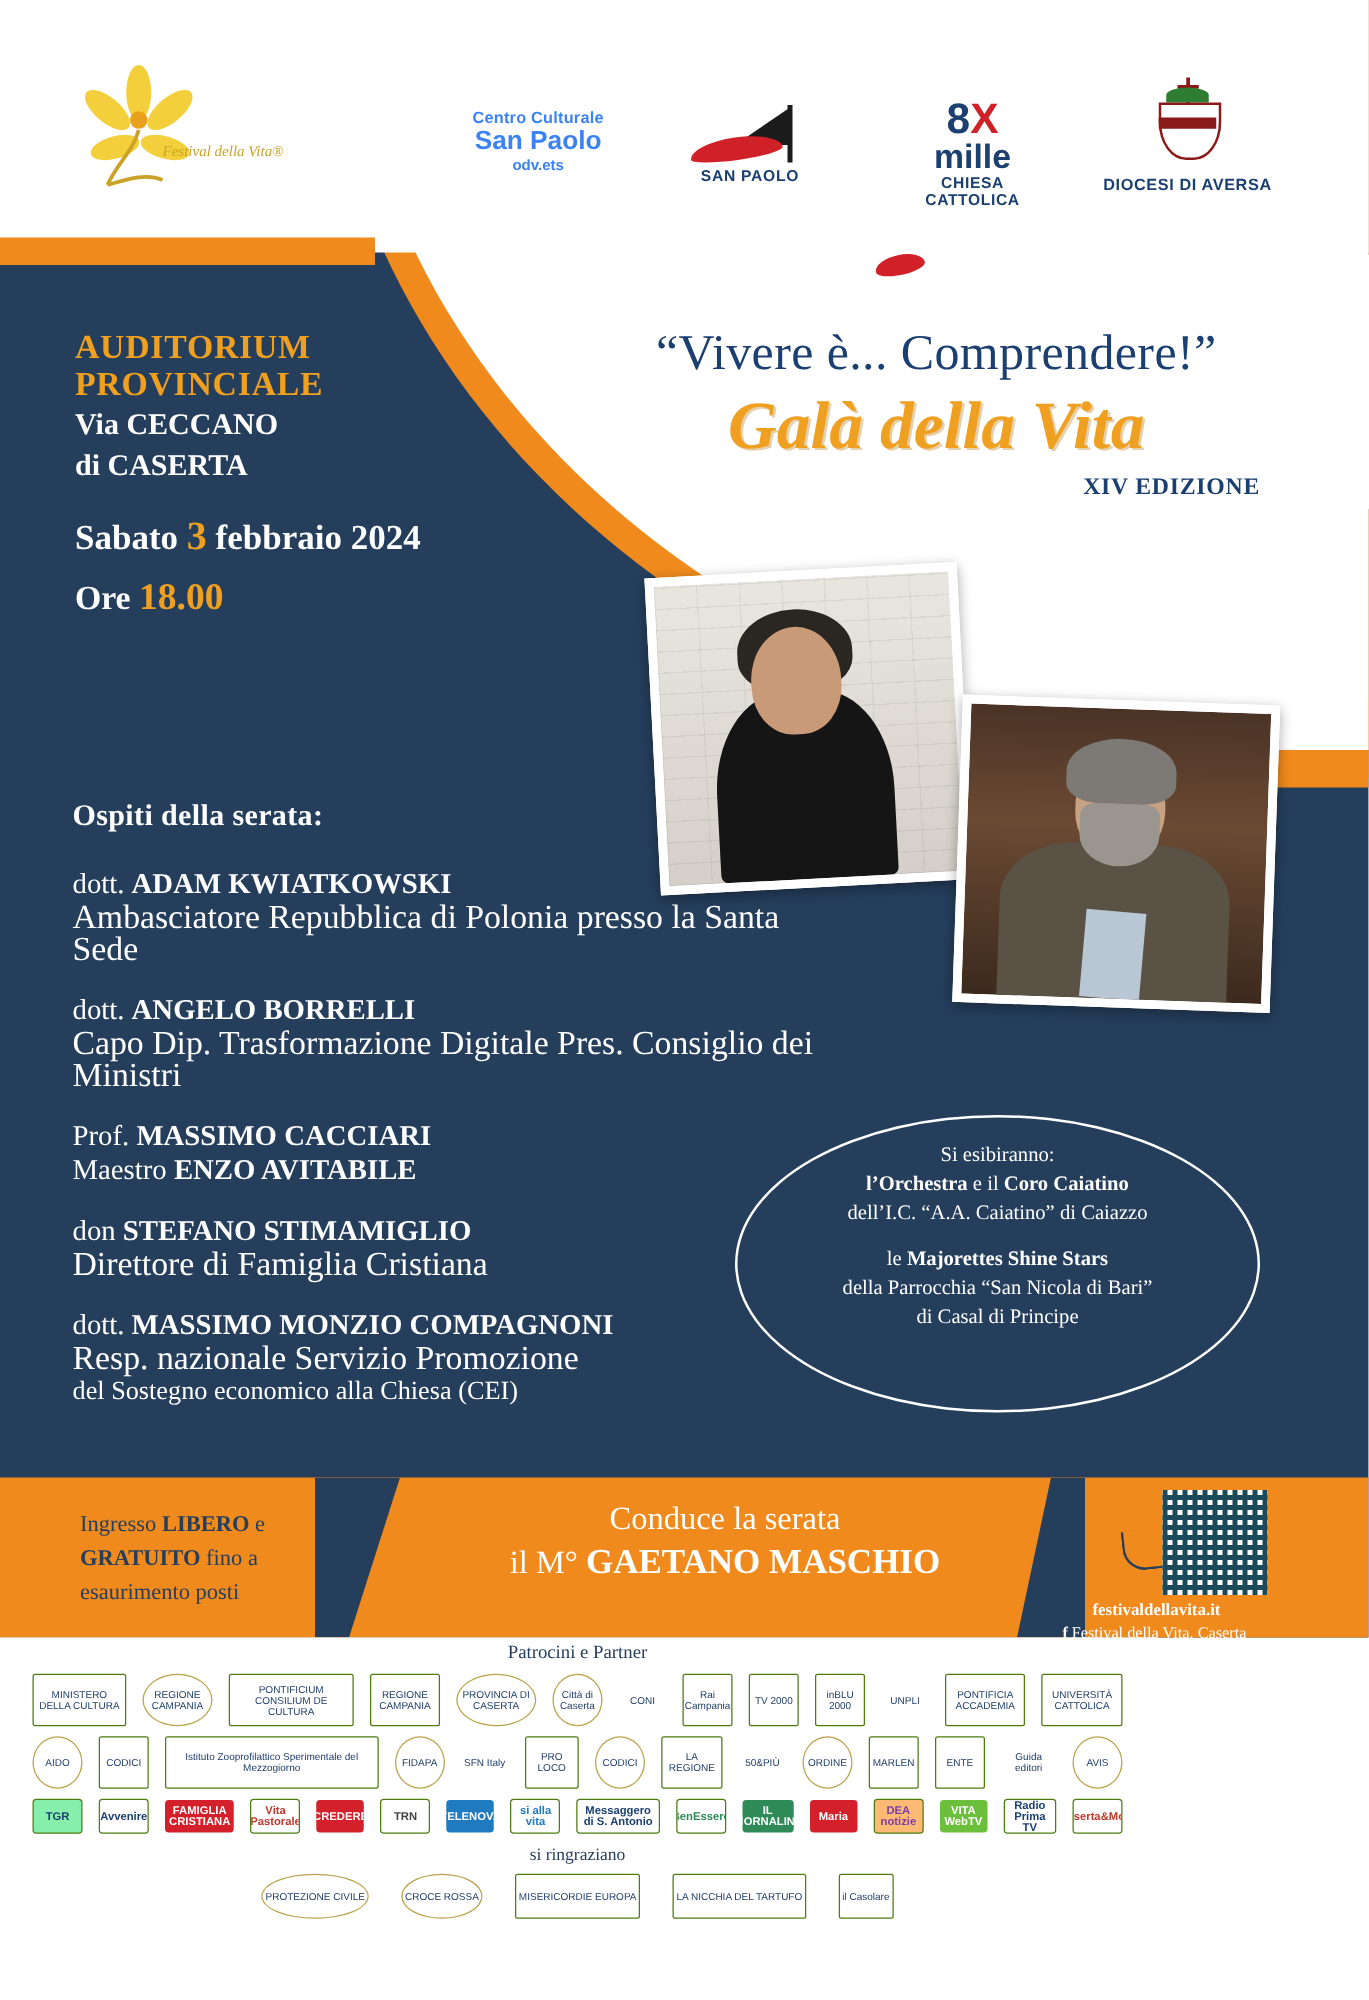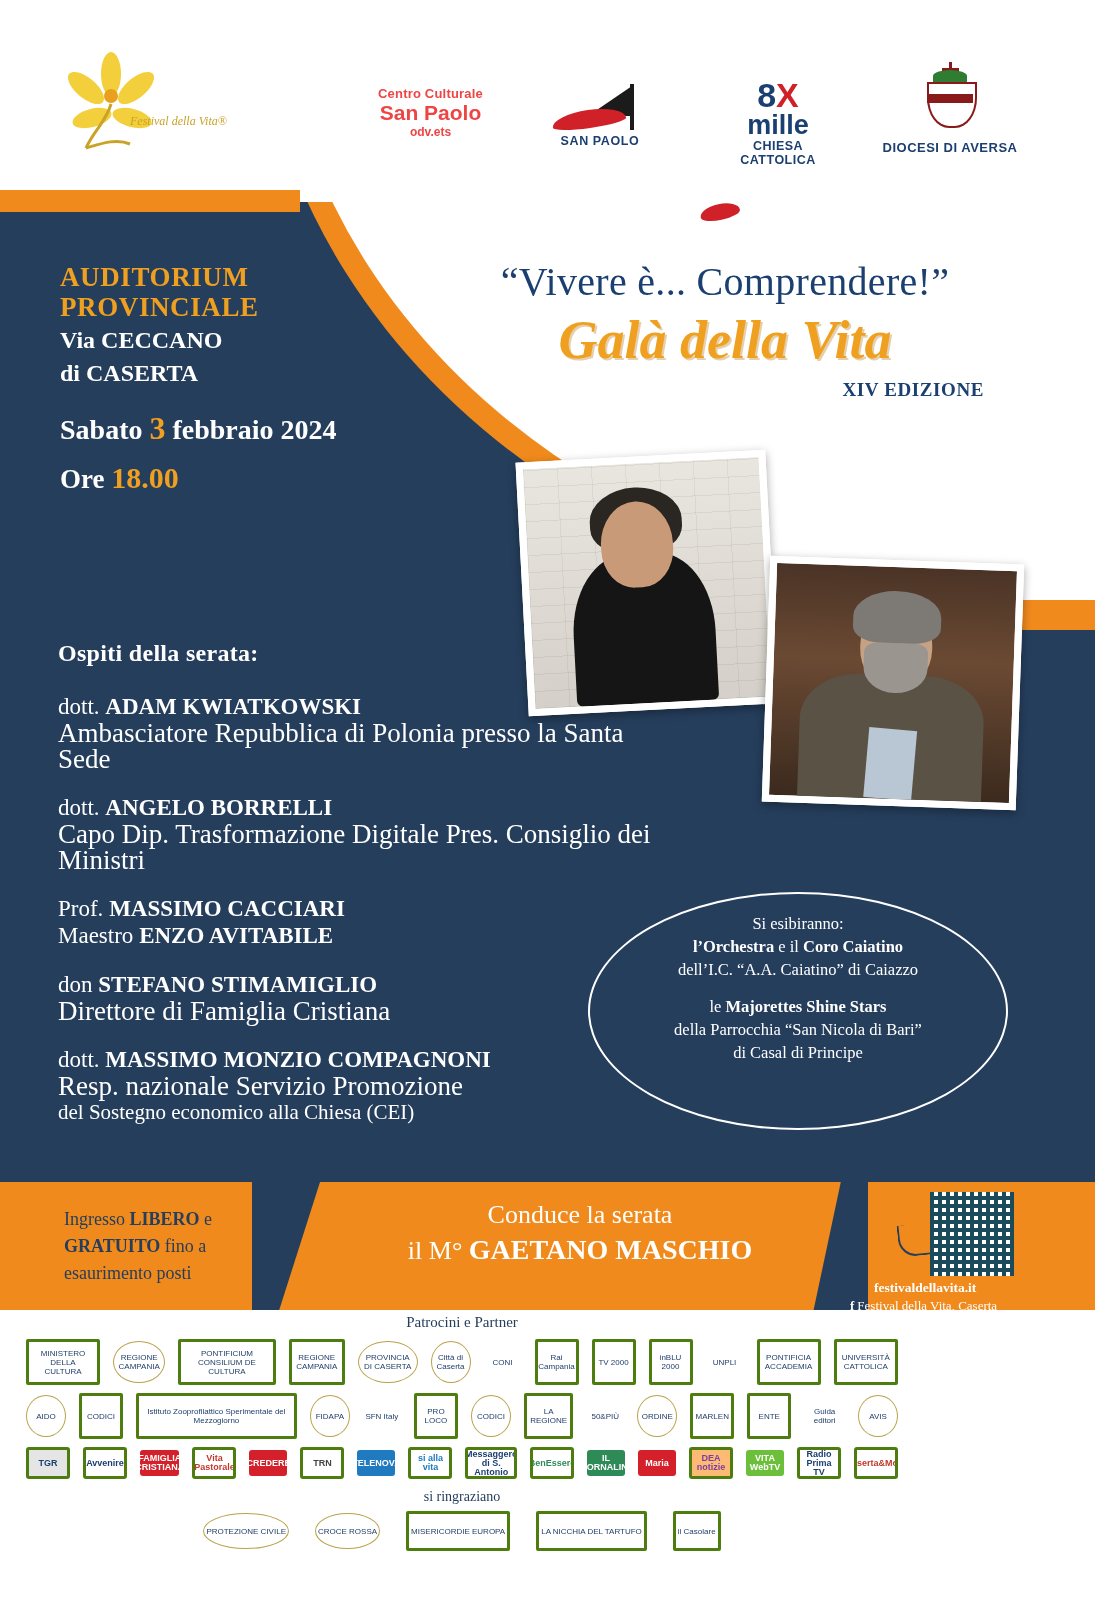--- a/index.html
+++ b/index.html
@@ -97,21 +97,21 @@
     font-size: 12px;
     font-style: italic;
     color: #c9a227;
     font-family: "Liberation Serif", serif;
   }
   .logo-sp {
     position: absolute;
     left: 348px; top: 86px;
     width: 165px;
     text-align: center;
-    color: #ef4444;
+    color: #3b82f6;
     font-family: "Liberation Sans", sans-serif;
   }
   .logo-sp .l1 { font-size: 13px; font-weight: bold; letter-spacing: .2px;}
   .logo-sp .l2 { font-size: 21px; font-weight: bold; }
   .logo-sp .l3 { font-size: 12px; font-weight: bold; }
   .sp-swoosh {
     position: absolute;
     left: 352px; top: 118px;
     width: 40px; height: 16px;
     background: #cf2127;
@@ -224,21 +224,21 @@
   }
   .venue .date .num { color: #f0a020; font-size: 32px; }
   .venue .time {
     margin-top: 14px; font-size: 27px; font-weight: bold;
   }
   .venue .time .num { color: #f0a020; font-size: 30px; }
 
   
   .title-block {
     position: absolute;
-    left: 420px; top: 258px;
+    left: 444px; top: 258px;
     width: 610px;
     text-align: center;
     z-index: 8;
   }
   .title-quote {
     font-size: 40px;
     color: #1b3f70;
     font-family: "Liberation Serif", serif;
     letter-spacing: .3px;
   }
@@ -488,21 +488,21 @@
     align-items: center;
     justify-content: center;
     font-size: 8px;
     line-height: 9px;
     text-align: center;
     color: #23406b;
     font-family: "Liberation Sans", sans-serif;
     overflow: hidden;
     padding: 0 2px;
   }
-  .plogo.box { border: 3px solid #4d7c0f; border-radius: 2px; }
+  .plogo.box { border: 1px solid #4d7c0f; border-radius: 2px; }
   .plogo.crestish {
     border-radius: 50%;
     border: 1px solid #b9a24a;
   }
   .row3 .plogo {
     height: 26px;
     border-radius: 3px;
     font-weight: bold;
     font-size: 9px;
     color: #ffffff;
@@ -738,21 +738,21 @@
       <div class="plogo box">LA REGIONE</div>
       <div class="plogo">50&amp;PIÙ</div>
       <div class="plogo crestish">ORDINE</div>
       <div class="plogo box">MARLEN</div>
       <div class="plogo box">ENTE</div>
       <div class="plogo">Guida editori</div>
       <div class="plogo crestish">AVIS</div>
     </div>
 
     <div class="logo-row row3">
-      <div class="plogo box" style="background:#e5e5e5;color:#1b3f70;">TGR</div>
+      <div class="plogo box" style="background:#86efac;color:#1b3f70;">TGR</div>
       <div class="plogo box" style="background:#ffffff;color:#1b3f70;">Avvenire</div>
       <div class="plogo" style="background:#d4202a;color:#ffffff;">FAMIGLIA CRISTIANA</div>
       <div class="plogo box" style="background:#ffffff;color:#c0392b;">Vita Pastorale</div>
       <div class="plogo" style="background:#d4202a;color:#ffffff;">CREDERE</div>
       <div class="plogo box" style="background:#ffffff;color:#444444;">TRN</div>
       <div class="plogo" style="background:#1f7ac0;color:#ffffff;">TELENOVA</div>
       <div class="plogo box" style="background:#ffffff;color:#1f7ac0;text-align:center;">si alla vita</div>
       <div class="plogo box" style="background:#ffffff;color:#1b3f70;">Messaggero di S. Antonio</div>
       <div class="plogo box" style="background:#ffffff;color:#2e8b57;">BenEssere</div>
       <div class="plogo" style="background:#2e8b57;color:#ffffff;">IL GIORNALINO</div>

